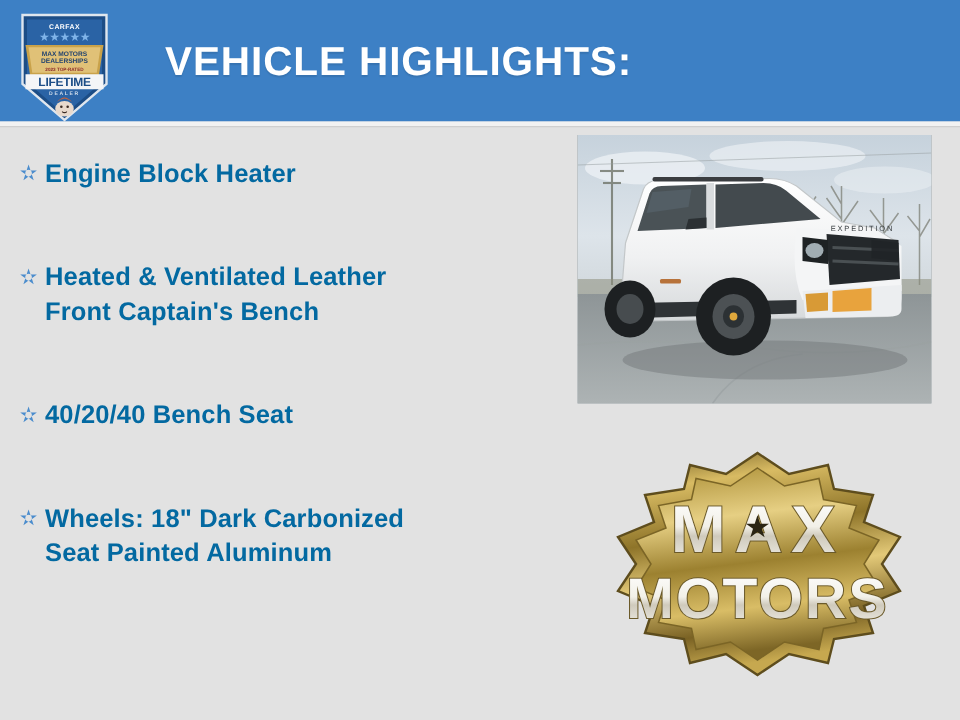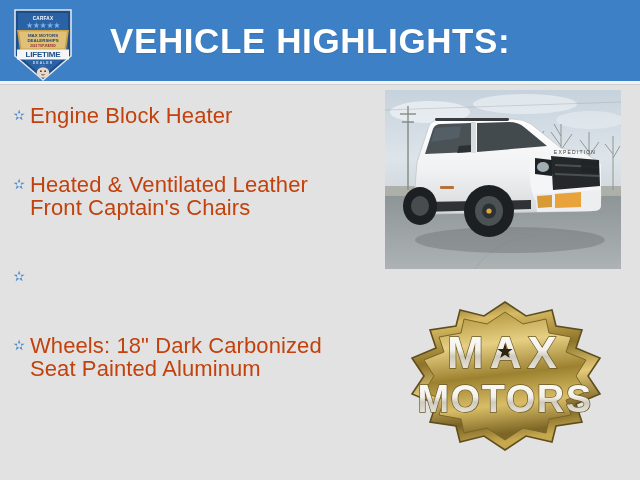--- a/index.html
+++ b/index.html
@@ -44,21 +44,21 @@
   .badge-shield {
     width: 60px; height: 76px;
     display: block;
   }
 
   
   .page-title {
     position: absolute;
     left: 110px;
     top: 24px;
-    font-size: 35px;
+    font-size: 27px;
     font-weight: bold;
     letter-spacing: 0.6px;
     color: #ffffff;
     line-height: 34px;
     text-shadow: 0 1px 1px rgba(0,0,0,0.10);
     white-space: nowrap;
     text-align: center;
   }
 
   
@@ -78,23 +78,23 @@
   .hl-star {
     flex: 0 0 auto;
     width: 22px;
     font-size: 14px;
     line-height: 23px;
     color: #4a8ccd;
     text-align: center;
   }
   .hl-text {
     flex: 1 1 auto;
-    font-size: 22px;
-    font-weight: normal;
-    color: #c2410c;
+    font-size: 17px;
+    font-weight: bold;
+    color: #0369a1;
     line-height: 23px;
     letter-spacing: 0.1px;
   }
   .hl-text .l2 { display: block; }
 
   
   .vehicle-photo {
     position: absolute;
     left: 385px;
     top: 90px;
@@ -160,27 +160,28 @@
     <span class="hl-star">✫</span>
     <span class="hl-text">
       <span>Engine Block Heater</span>
     </span>
   </li>
 
   <li class="hl-item">
     <span class="hl-star">✫</span>
     <span class="hl-text">
       <span>Heated &amp; Ventilated Leather</span>
-      <span class="l2">Front Captain's Chairs</span>
+      <span class="l2">Front Captain's Bench</span>
     </span>
   </li>
 
   <li class="hl-item">
     <span class="hl-star">✫</span>
     <span class="hl-text">
+      <span class="l2">40/20/40 Bench Seat</span>
     </span>
   </li>
 
   <li class="hl-item">
     <span class="hl-star">✫</span>
     <span class="hl-text">
       <span>Wheels: 18" Dark Carbonized</span>
       <span class="l2">Seat Painted Aluminum</span>
     </span>
   </li>

